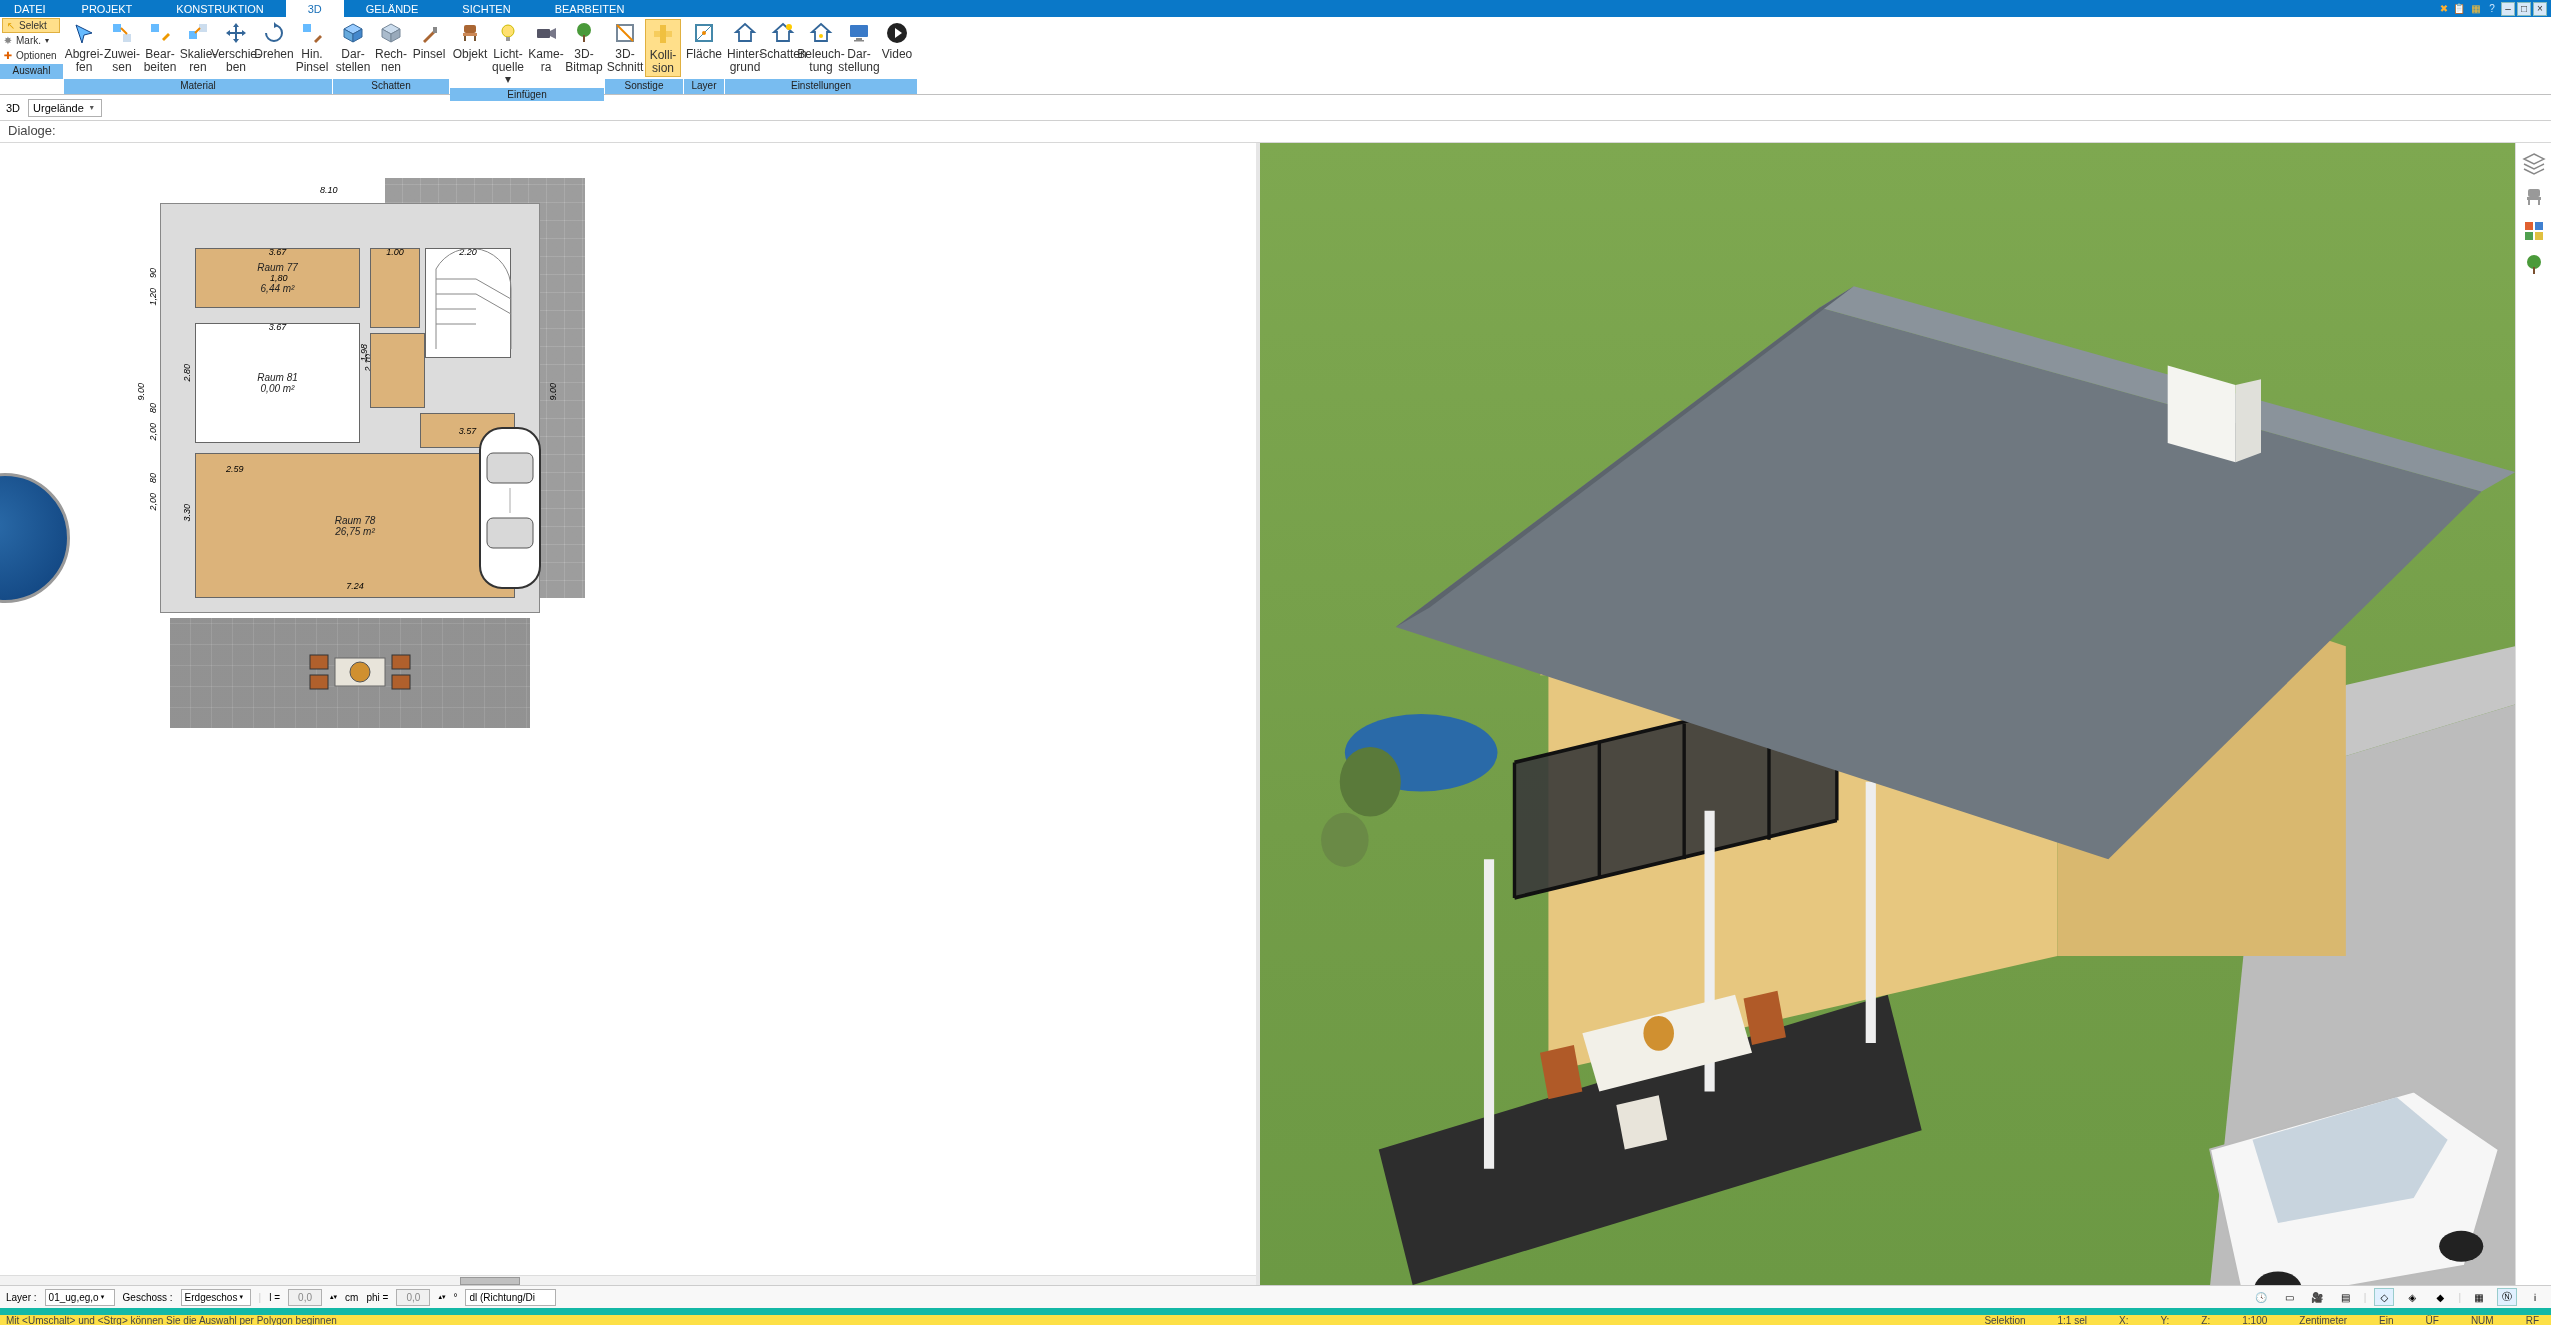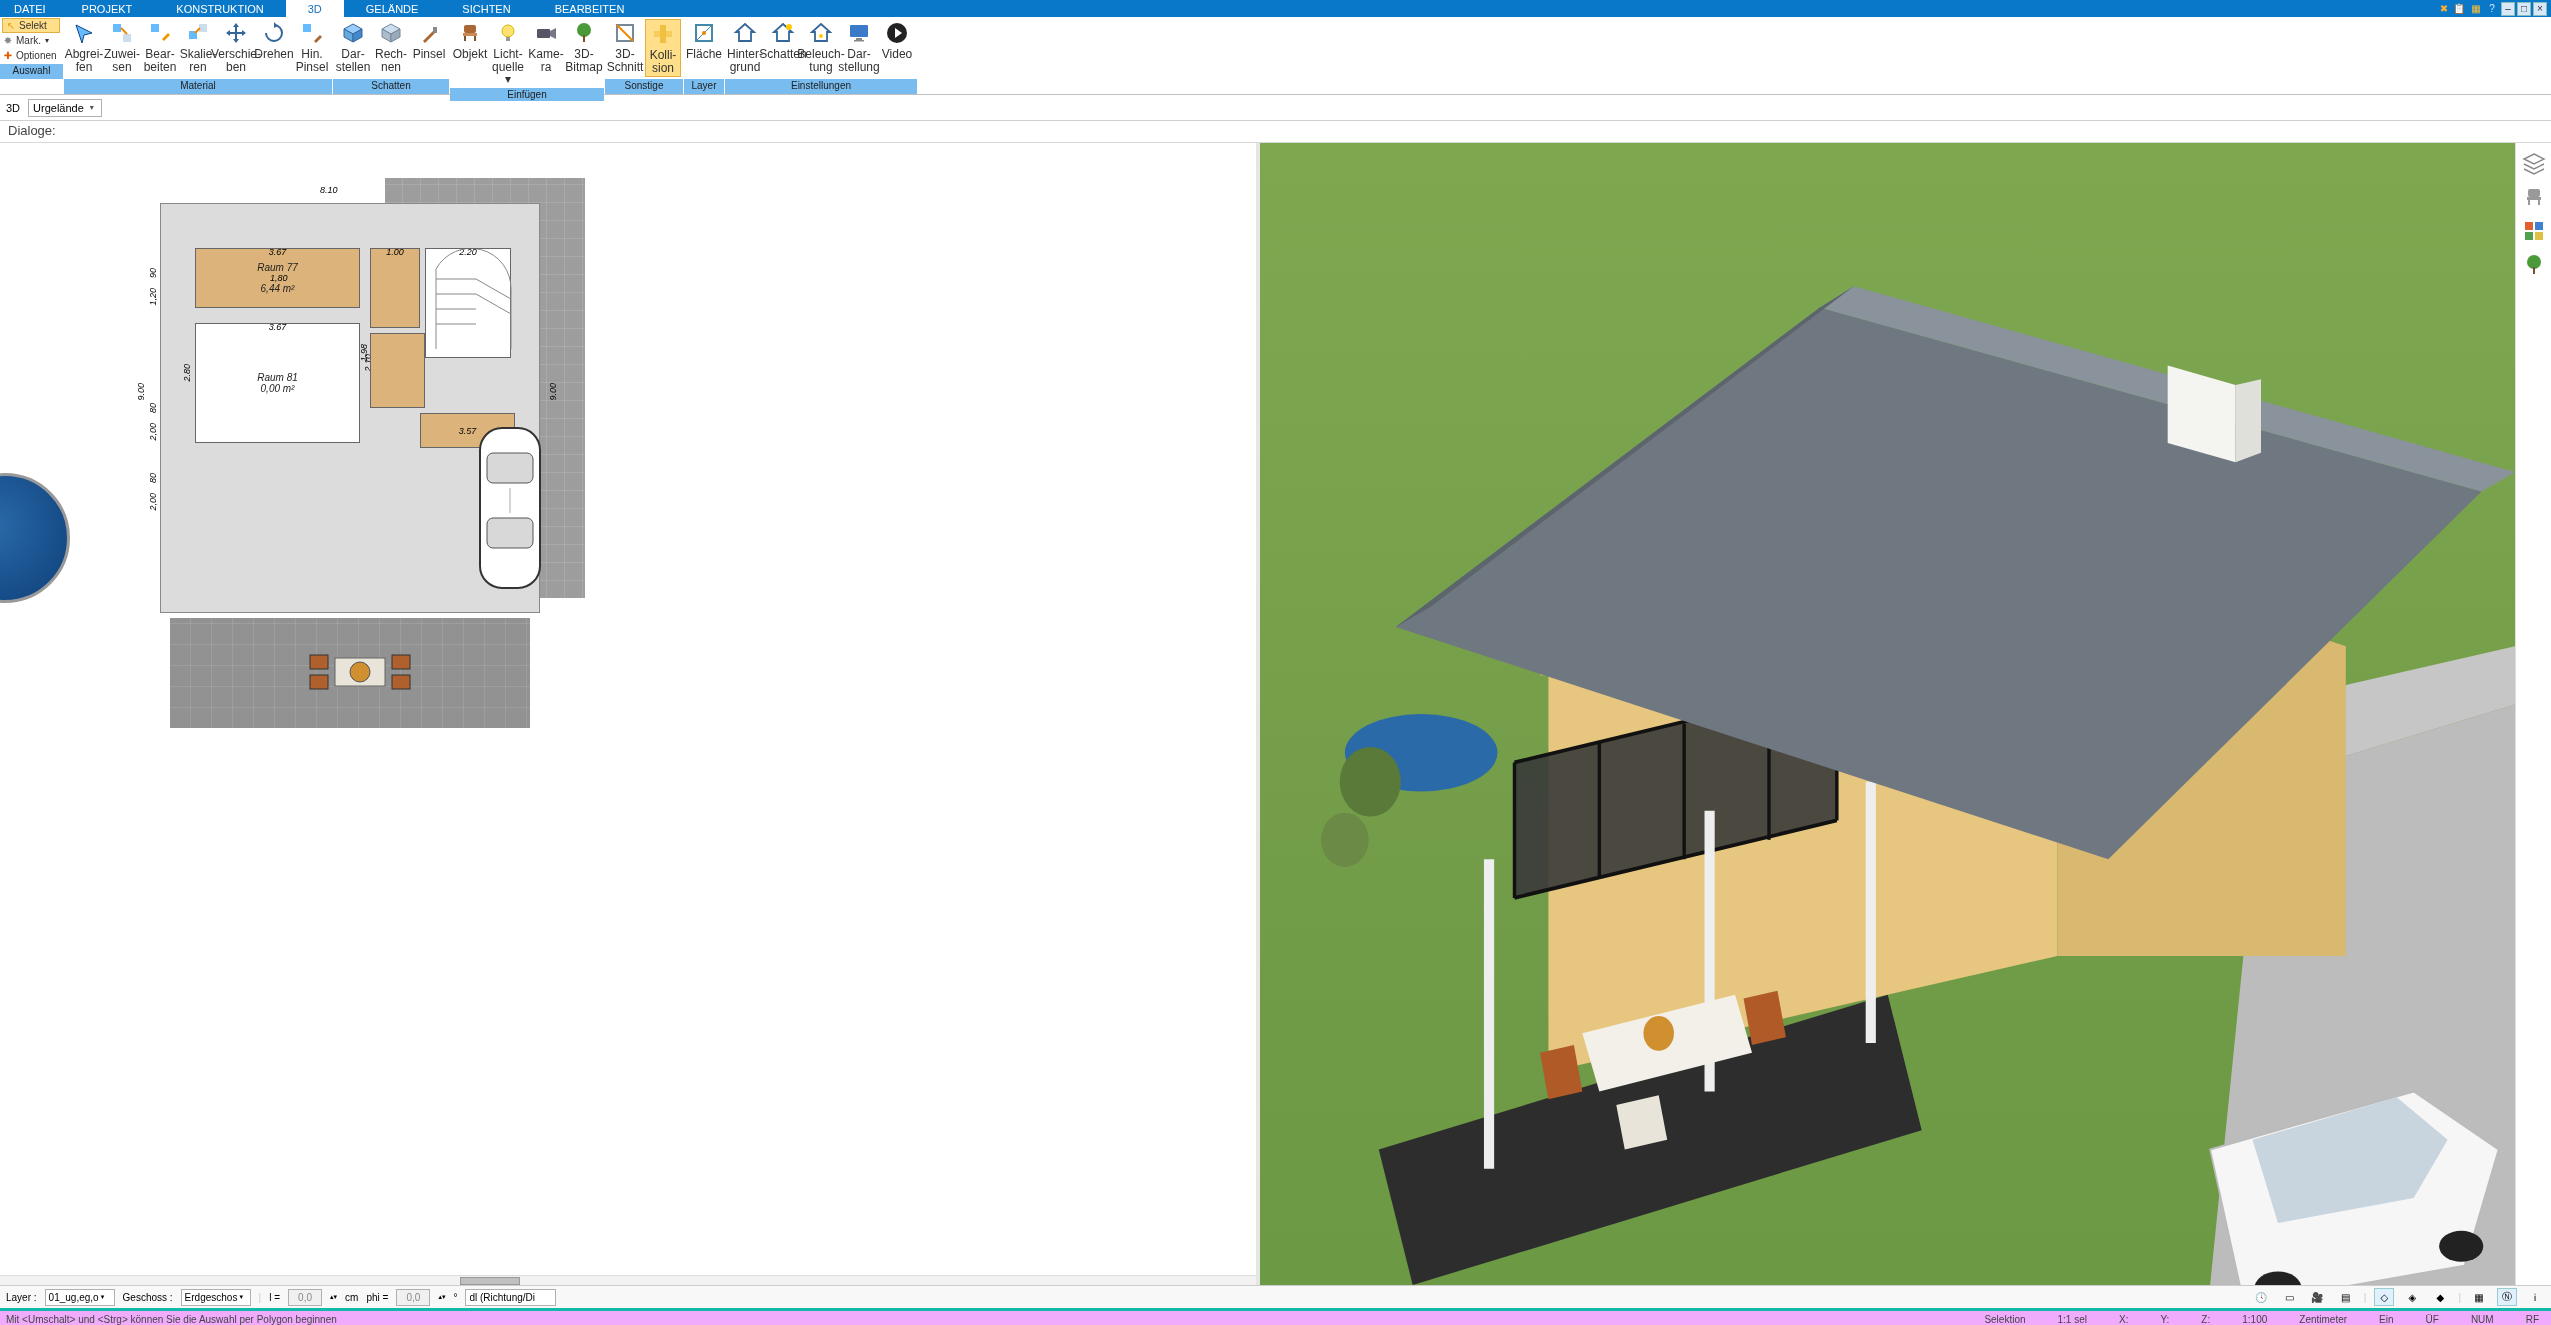--- a/index.html
+++ b/index.html
@@ -61,21 +61,21 @@
 .grass { position:absolute; inset:0; background:linear-gradient(180deg,#7ea850 0%,#739d48 60%,#6c9944 100%); }
 
 
 .botnav { position:absolute; bottom:17px; left:0; right:0; height:23px; border-top:1px solid #ccc; display:flex; align-items:center; font-size:10px; padding:8px 6px; gap:8px; background:#f8f8f8; }
 .botnav .combo { border:1px solid #b0b0b0; padding:0 3px; height:17px; display:flex; align-items:center; background:#fff; }
 .botnav .numin { border:1px solid #b0b0b0; width:34px; height:17px; background:#f0f0f0; text-align:center; color:#888; font-size:10px; }
 .botnav .spacer { flex:1; }
 .botnav .iconbtn { width:20px; height:18px; border:1px solid transparent; display:flex; align-items:center; justify-content:center; cursor:pointer; }
 .botnav .iconbtn.active { background:#e0f0ff; border-color:#9cc; }
 
-.status { position:absolute; bottom:0; left:0; right:0; height:17px; background:#f0abfc; border-top:3px solid #14b8a6; font-size:10px; color:#444; display:flex; align-items:flex-end; padding:0 6px; gap:20px; }
+.status { position:absolute; bottom:0; left:0; right:0; height:17px; background:#fde047; border-top:7px solid #14b8a6; font-size:10px; color:#444; display:flex; align-items:center; padding:0 6px; gap:20px; }
 .status .spacer { flex:1; }
 .status .cell { padding:0 6px; }
 </style>
 </head>
 <body>
 
 <div class="menubar">
   <div class="tab file">DATEI</div>
   <div class="tab">PROJEKT</div>
   <div class="tab">KONSTRUKTION</div>
@@ -400,20 +400,28 @@
       </div>
       <div class="room white" style="left:35px;top:150px;width:165px;height:120px;">
         <span class="dim" style="top:-2px">3.67</span>
         <span>Raum 81</span>
         <span>0,00 m²</span>
         <span class="dim v" style="right:-14px;top:30px">2.10</span>
         <span class="dim v" style="left:-14px;top:40px">2.80</span>
       </div>
       <div class="room" style="left:210px;top:160px;width:55px;height:75px;">
         <span class="dim v" style="left:-12px;top:10px">1.98</span>
+      </div>
+      <div class="room" style="left:35px;top:280px;width:320px;height:145px;">
+        <span class="dim" style="top:10px;left:30px">2.59</span>
+        <span>Raum 78</span>
+        <span>26,75 m²</span>
+        <span class="dim v" style="left:-14px;top:50px">3.30</span>
+        <span class="dim v" style="right:-14px;top:50px">4.12</span>
+        <span class="dim" style="bottom:6px">7.24</span>
       </div>
       <div class="room" style="left:260px;top:240px;width:95px;height:35px;">
         <span class="dim">3.57</span>
       </div>
 
       <span class="dim" style="left:160px;top:12px">8.10</span>
       <span class="dim v" style="left:-24px;top:210px">9.00</span>
       <span class="dim v" style="left:388px;top:210px">9.00</span>
       <span class="dim" style="left:160px;top:460px">8.10</span>
 

